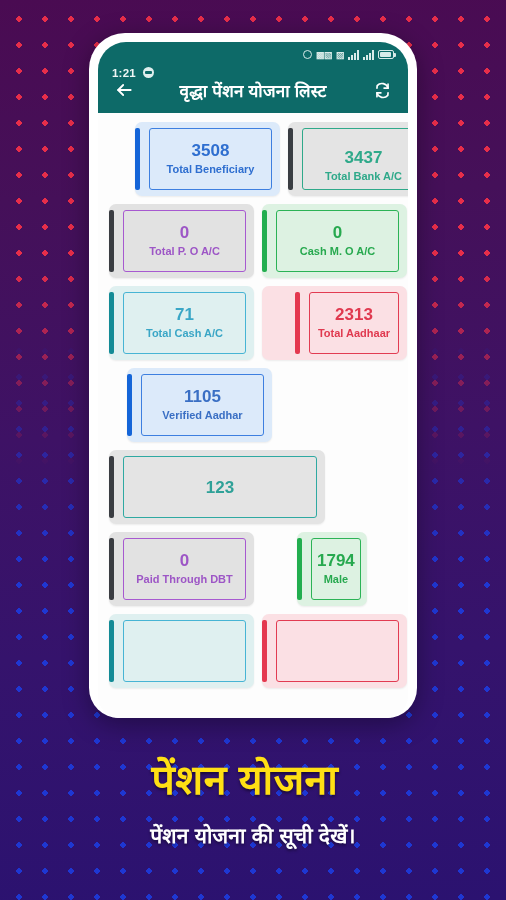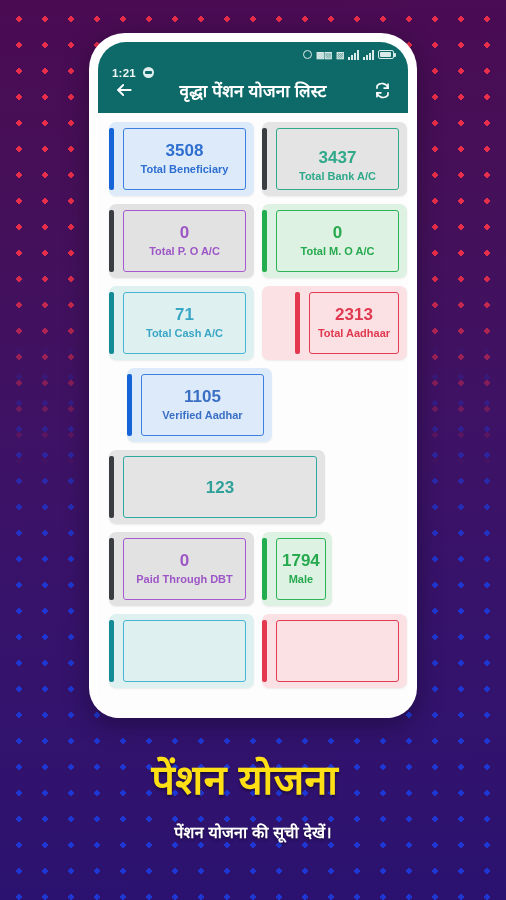--- a/index.html
+++ b/index.html
@@ -135,21 +135,21 @@
     color:#ffe014;
     font-size:41px; font-weight:bold;
     letter-spacing:.5px;
     text-shadow:0 2px 3px rgba(0,0,0,.45);
     line-height:1;
   }
   #caption-sub {
     position:absolute; left:0; right:0; top:825px;
     text-align:center;
     color:#ffffff;
-    font-size:16px; font-weight:bold;
+    font-size:21px; font-weight:bold;
     letter-spacing:.2px;
     text-shadow:0 2px 3px rgba(0,0,0,.4);
     line-height:1;
   }
 </style>
 </head>
 <body>
 
 <div id="poster-bg">
   <div id="poster-dots-red"></div>
@@ -197,21 +197,21 @@
           <polyline points="19,4 19,9 14,9"></polyline>
           <polyline points="5,20 5,15 10,15"></polyline>
           <path d="M19 9a8 8 0 0 0-13.7-3.1L5 9"></path>
           <path d="M5 15a8 8 0 0 0 13.7 3.1L19 15"></path>
         </svg>
       </div>
     </div>
 
     <div id="list">
         <div class="row">
-          <div class="card w-half" style="background: rgb(220, 234, 250);">
+          <div class="card w-half" style="background: rgb(220, 234, 250); margin-left: 26px;">
             <div class="accent" style="background: rgb(21, 101, 216);"></div>
             <div class="inner" style="border-color: rgb(61, 127, 224);">
               <div class="num" style="color: rgb(47, 111, 208);">3508</div>
               <div class="lbl" style="color: rgb(47, 111, 208);">Total Beneficiary</div>
             </div>
           </div>
           <div class="card w-half" style="background: rgb(228, 228, 228);">
             <div class="accent" style="background: rgb(58, 61, 66);"></div>
             <div class="inner" style="border-color: rgb(47, 169, 138); justify-content: flex-end;">
               <div class="num" style="color: rgb(47, 169, 138);">3437</div>
@@ -224,21 +224,21 @@
             <div class="accent" style="background: rgb(58, 61, 66);"></div>
             <div class="inner" style="border-color: rgb(167, 89, 208);">
               <div class="num" style="color: rgb(157, 86, 198);">0</div>
               <div class="lbl" style="color: rgb(157, 86, 198);">Total P. O A/C</div>
             </div>
           </div>
           <div class="card w-half" style="background: rgb(221, 242, 226);">
             <div class="accent" style="background: rgb(34, 174, 79);"></div>
             <div class="inner" style="border-color: rgb(43, 179, 86);">
               <div class="num" style="color: rgb(39, 169, 79);">0</div>
-              <div class="lbl" style="color: rgb(39, 169, 79);">Total M. O A/C</div>
+              <div class="lbl" style="color: rgb(39, 169, 79);">Cash M. O A/C</div>
             </div>
           </div>
         </div>
         <div class="row">
           <div class="card w-half" style="background: rgb(223, 240, 240);">
             <div class="accent" style="background: rgb(19, 139, 150);"></div>
             <div class="inner" style="border-color: rgb(70, 180, 212);">
               <div class="num" style="color: rgb(58, 166, 198);">71</div>
               <div class="lbl" style="color: rgb(58, 166, 198);">Total Cash A/C</div>
             </div>
@@ -269,21 +269,21 @@
           </div>
         </div>
         <div class="row">
           <div class="card w-half" style="background: rgb(226, 226, 226);">
             <div class="accent" style="background: rgb(58, 61, 66);"></div>
             <div class="inner" style="border-color: rgb(167, 89, 208);">
               <div class="num" style="color: rgb(157, 86, 198);">0</div>
               <div class="lbl" style="color: rgb(157, 86, 198);">Paid Through DBT</div>
             </div>
           </div>
-          <div class="card w-narrow" style="background: rgb(221, 242, 226);">
+          <div class="card w-narrow" style="background: rgb(221, 242, 226); margin-left: 35px;">
             <div class="accent" style="background: rgb(34, 174, 79);"></div>
             <div class="inner" style="border-color: rgb(43, 179, 86);">
               <div class="num" style="color: rgb(39, 169, 79);">1794</div>
               <div class="lbl" style="color: rgb(39, 169, 79);">Male</div>
             </div>
           </div>
         </div>
         <div class="row">
           <div class="card w-half" style="background: rgb(223, 240, 240);">
             <div class="accent" style="background: rgb(19, 139, 150);"></div>

